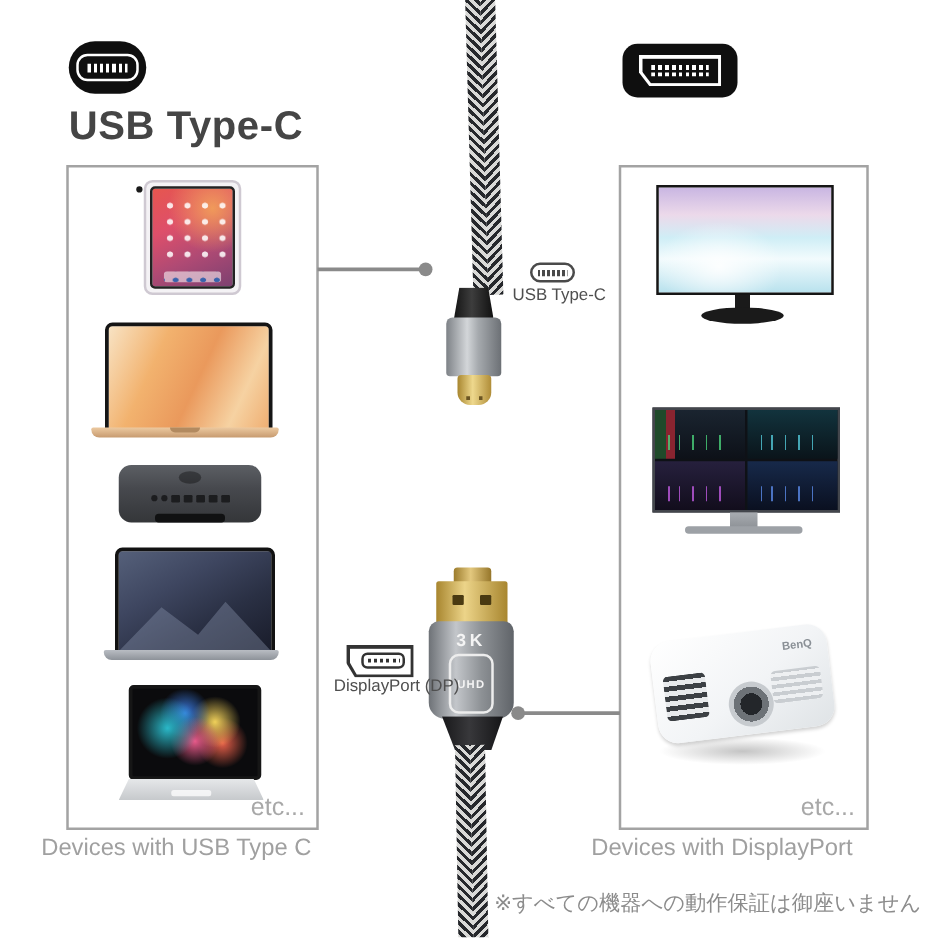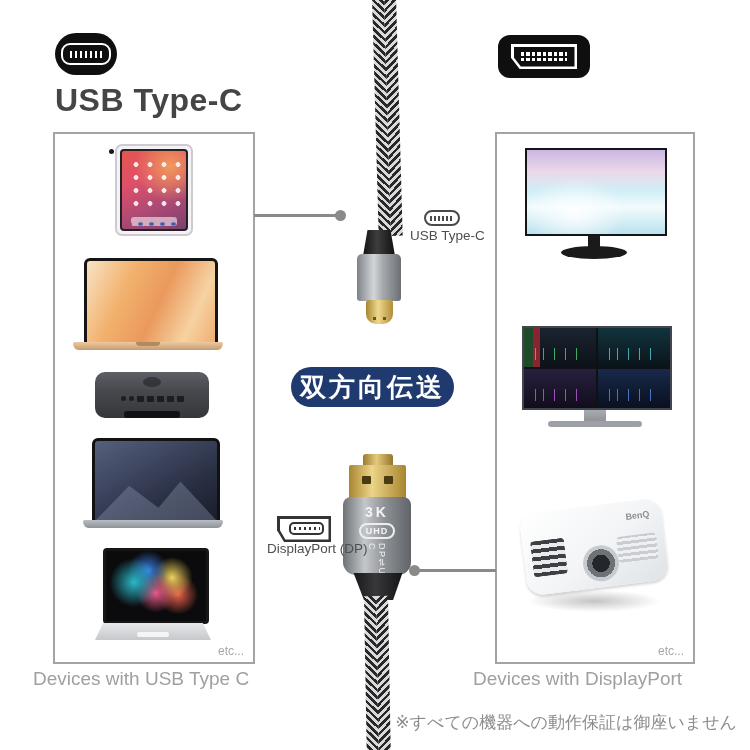--- a/index.html
+++ b/index.html
@@ -21,21 +21,21 @@
                  clip-path:polygon(0 0,100% 0,100% 100%,12% 100%,0 52%);
                  display:flex;flex-direction:column;gap:2px;align-items:center;justify-content:center;}
   .dp-big .prow{width:46px;height:3.5px;
                 background:repeating-linear-gradient(90deg,#fff 0 3px,transparent 3px 5.5px);}
   .big-title{position:absolute;top:82px;font-size:32px;font-weight:bold;color:#454545;letter-spacing:.5px;}
   .title-l{left:55px;} .title-r{left:500px;}
 
   
   .devbox{position:absolute;top:132px;height:528px;border:2px solid #a3a3a3;background:#fff;}
   .box-l{left:53px;width:198px;} .box-r{left:495px;width:196px;}
-  .etc{position:absolute;right:9px;bottom:4px;font-size:12px;color:#a8a8a8;}
+  .etc{position:absolute;right:9px;bottom:4px;font-size:20px;color:#a8a8a8;}
   .caption{position:absolute;top:668px;width:240px;font-size:19px;color:#a0a0a0;}
   .cap-l{left:33px;} .cap-r{left:473px;}
 
   
   .ipad{position:absolute;left:60px;top:10px;width:74px;height:88px;background:#f4f2f5;
         border:2px solid #cfc9d2;border-radius:7px;}
   .ipad-cam{position:absolute;left:-8px;top:3px;width:5px;height:5px;border-radius:50%;background:#1a1a1a;}
   .ipad-screen{position:absolute;inset:3px;border-radius:4px;border:2px solid #222;
         background:radial-gradient(circle at 75% 20%,#f09a5a 0%,rgba(240,154,90,0) 45%),
                    linear-gradient(155deg,#e6564f 0%,#de4f6a 35%,#b04a74 65%,#7c4070 100%);}
@@ -156,21 +156,21 @@
         background:linear-gradient(90deg,#9c7c2c,#e3c87e 45%,#96762a);}
   .dp-body{position:absolute;left:349px;top:465px;width:57px;height:34px;border-radius:2px;
         background:linear-gradient(90deg,#a8862f,#ecd489 40%,#a8862f);}
   .dp-hole{position:absolute;top:11px;width:9px;height:8px;background:#4a3a12;border-radius:1px;}
   .dp-hole.h1{left:13px;} .dp-hole.h2{right:13px;}
   .dp-housing{position:absolute;left:343px;top:497px;width:68px;height:78px;border-radius:8px 8px 13px 13px;
         background:linear-gradient(90deg,#6e7277,#c3c6ca 32%,#8d9195 62%,#606469);
         display:flex;flex-direction:column;align-items:center;padding-top:7px;box-sizing:border-box;gap:3px;}
   .p8k{color:#f4f4f4;font-weight:bold;font-size:14px;letter-spacing:3px;}
   .puhd{color:#f4f4f4;border:2px solid #ededed;border-radius:8px;font-size:9px;font-weight:bold;
-        padding:0 5px;letter-spacing:1px;line-height:12px;}
+        padding:16px 5px;letter-spacing:1px;line-height:12px;}
   .pside{writing-mode:vertical-rl;font-size:9px;color:#efefef;letter-spacing:1.5px;margin-top:1px;}
   .c-strain2{position:absolute;left:352px;top:573px;width:52px;height:27px;
         background:linear-gradient(90deg,#161618,#38383b 45%,#131315);
         clip-path:polygon(3% 0,97% 0,79% 100%,23% 100%);}
 
   
   .pline{position:absolute;height:3px;background:#8a8a8a;}
   .line-l{left:254px;top:214px;width:84px;}
   .line-r{left:419px;top:569px;width:77px;}
   .pdot{position:absolute;width:11px;height:11px;border-radius:50%;background:#8a8a8a;}
@@ -308,21 +308,20 @@
   <div class="c-housing"></div>
   <div class="c-tip"></div>
 
   <div class="pline line-l" style="background: rgb(138, 138, 138);"></div>
   <div class="pdot dot-l" style="background: rgb(138, 138, 138);"></div>
   <div class="usbc-small">
     <div class="pins"></div>
   </div>
   <div class="lbl-small lbl-usbc">USB Type-C</div>
 
-  <div class="badge" style="background: rgb(31, 58, 110);">双方向伝送</div>
 
   <div class="dp-tab"></div>
   <div class="dp-body">
     <div class="dp-hole h1"></div>
     <div class="dp-hole h2"></div>
   </div>
   <div class="dp-housing">
     <div class="p8k">3K</div>
     <div class="puhd">UHD</div>
     <div class="pside">DP⇌USB-C</div>

